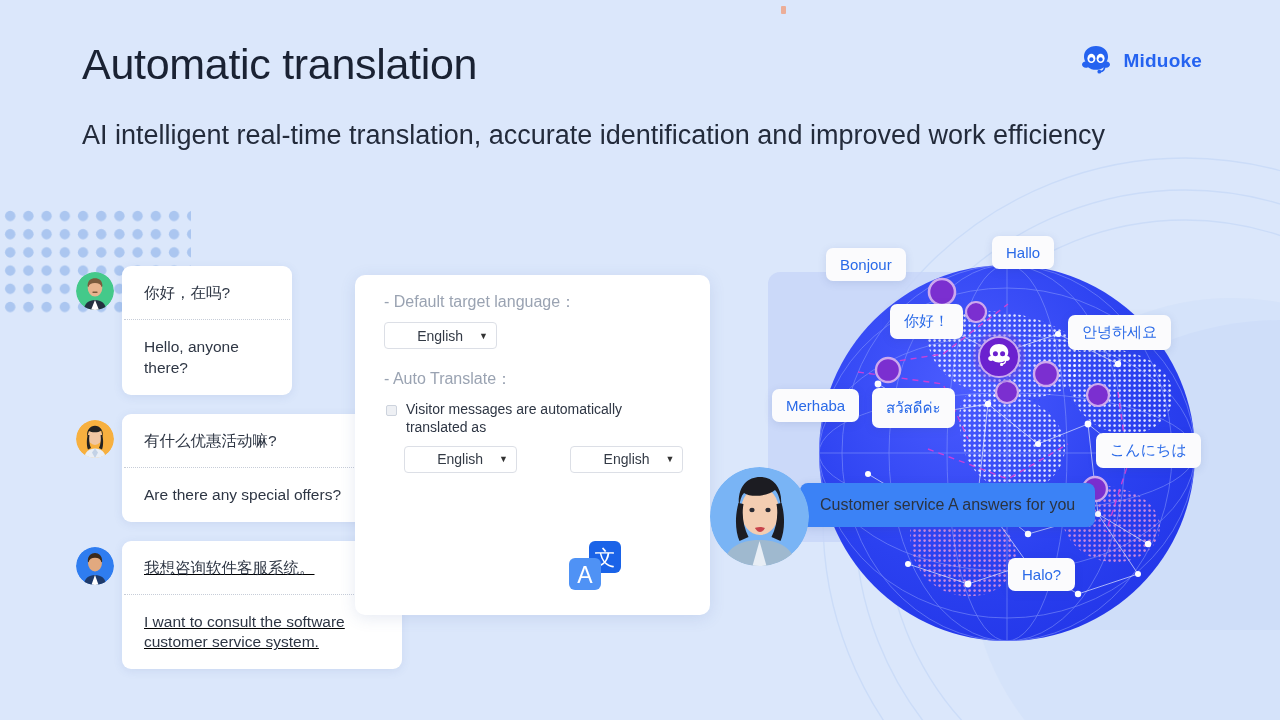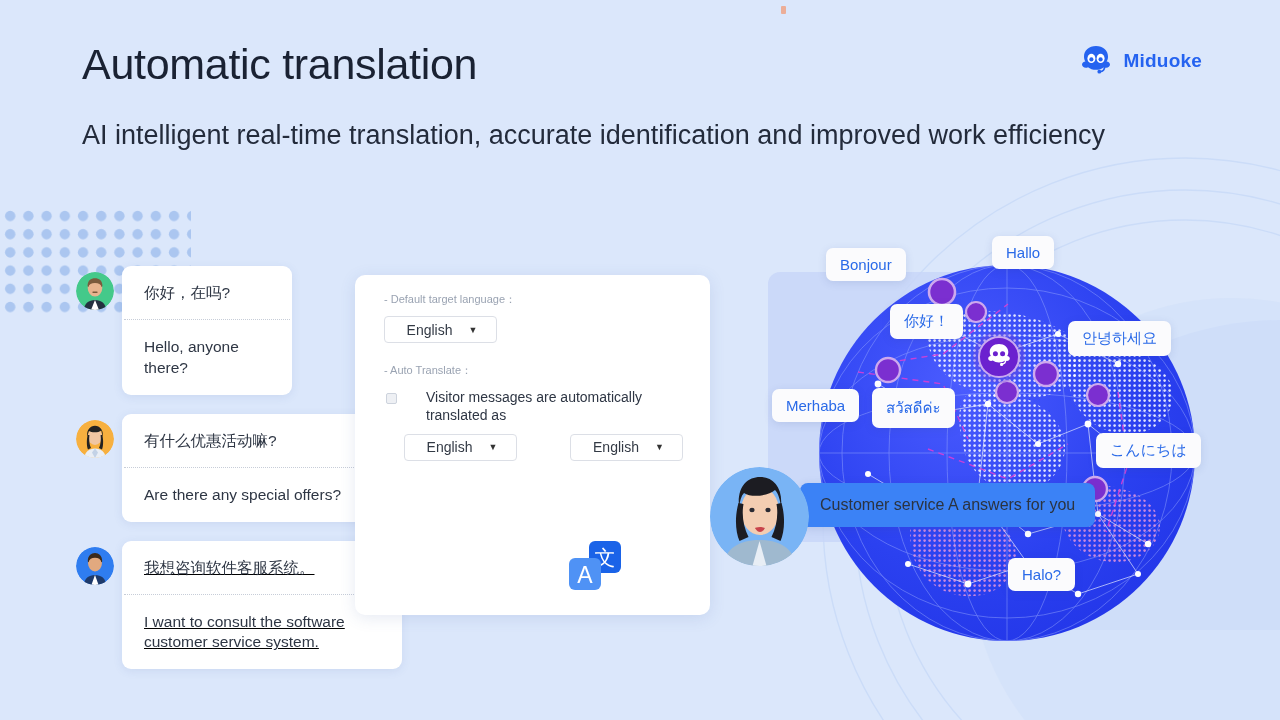--- a/index.html
+++ b/index.html
@@ -54,34 +54,34 @@
   .w3 { width:280px;text-decoration:underline; }
 
   
   .panel {
     position:absolute; left:355px; top:275px; width:355px; height:340px;
     background:#fff; border-radius:10px;
     box-shadow:0 3px 16px rgba(60,90,160,.13);
     z-index:4;
   }
   .panel h2 { font-size:17px; font-weight:400; color:#222b38; margin:26px 0 0 29px; }
-  .panel .sublabel { font-size:11px; color:#9aa3b2; margin:17px 0 0 29px; }
+  .panel .sublabel { font-size:16px; color:#9aa3b2; margin:17px 0 0 29px; }
   .panel .sublabel.t2 { margin-top:20px; }
 
   .sel {
-    display:inline-flex; align-items:center; justify-content:center;
+    display:inline-flex; align-items:center; justify-content:flex-end;
     border:1px solid #dcdfe6; border-radius:4px; background:#fff;
     height:27px; padding:0 8px 0 11px; font-size:14px; color:#333a45;
     margin-top:9px;
   }
   .sel .caret { font-size:9px; color:#333; margin-left:16px; }
   .sel-1 { margin-left:29px; width:113px; }
   .sel-2, .sel-3 { margin-left:49px; width:113px; }
 
-  .chk-row { display:flex; align-items:flex-start; margin:11px 0 0 31px;gap:20px; }
+  .chk-row { display:flex; align-items:flex-start; margin:11px 0 0 31px; }
   .chk {
     width:11px; height:11px; border:1px solid #cdd3dd; background:#eef0f4;
     border-radius:2px; margin:4px 9px 0 0; flex:none;
   }
   .chk-label { font-size:14px; color:#2e3644; line-height:1.28; width:272px; }
 
   .tr-icon { position:absolute; left:212px; top:266px; width:58px; height:52px; }
 
   
   .illus { position:absolute; left:700px; top:200px; width:580px; height:520px; }
@@ -352,21 +352,21 @@
       <circle cx="23.4" cy="23.8" r="2.5" fill="#6b21cf"></circle>
       <circle cx="30.6" cy="23.8" r="2.5" fill="#6b21cf"></circle>
       <path d="M33.6 30c0 2.5-1.3 3.9-3.6 4.1" stroke="#fff" stroke-width="1.4" fill="none"></path>
       <circle cx="29.6" cy="34.4" r="1.6" fill="#fff"></circle>
     </svg>
   </span>
 
   <div class="tagbox" style="left:126px;top:48px">Bonjour</div>
   <div class="tagbox" style="left:292px;top:36px">Hallo</div>
   <div class="tagbox" style="left:190px;top:104px">你好！</div>
-  <div class="tagbox" style="left:368px;top:121px">안녕하세요</div>
+  <div class="tagbox" style="left:368px;top:115px">안녕하세요</div>
   <div class="tagbox" style="left:72px;top:189px">Merhaba</div>
   <div class="tagbox" style="left:172px;top:188px">สวัสดีค่ะ</div>
   <div class="tagbox" style="left:396px;top:233px">こんにちは</div>
   <div class="tagbox" style="left:308px;top:358px">Halo?</div>
 
   <span class="agent">
     <svg width="99" height="99" viewBox="0 0 99 99">
       <circle cx="49.5" cy="49.5" r="49.5" fill="#79b4f5"></circle>
       <path d="M14 99c0-16 14-26 35.5-26S85 83 85 99z" fill="#9fb9cf"></path>
       <path d="M49.5 74l-7 25h14z" fill="#e8eef5"></path>

